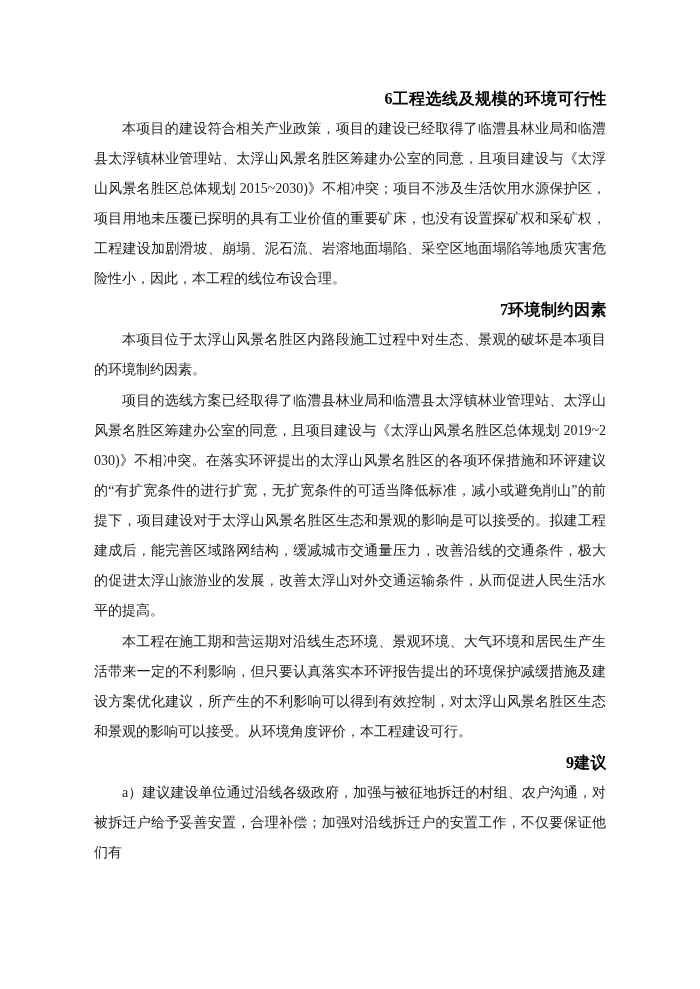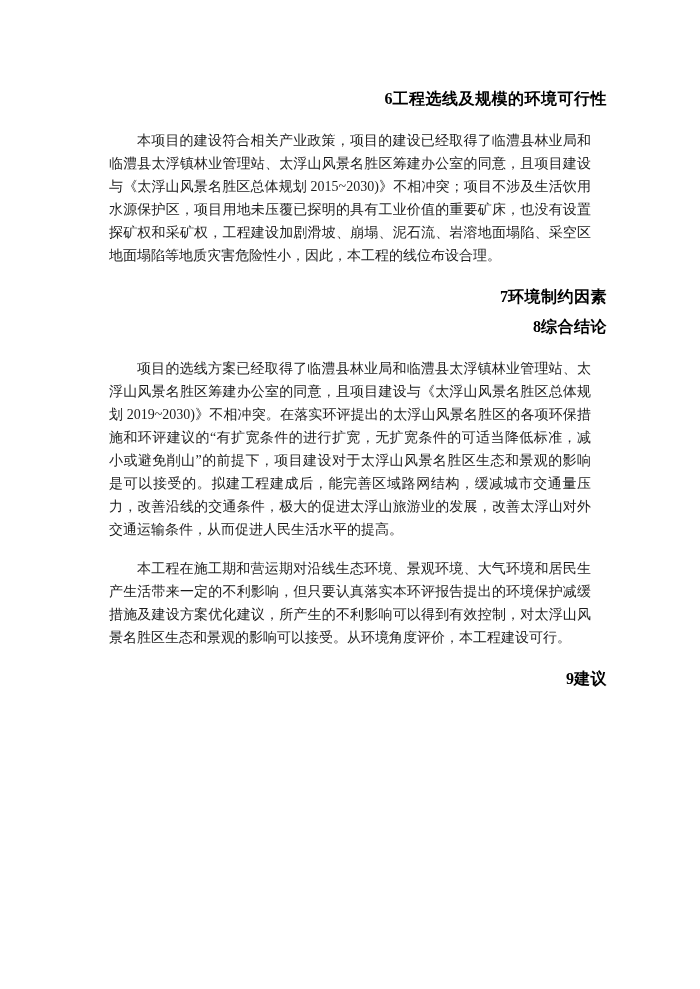--- a/index.html
+++ b/index.html
@@ -32,22 +32,22 @@
   }
   .section + .section .heading { margin-top: 2px; }
   .heading .num {
     display: inline-block;
     width: 25px;
     font-family: "Liberation Serif", "DejaVu Serif", serif;
     font-weight: 700;
     letter-spacing: 0;
   }
   .para {
-    margin: 16px;
-    line-height: 23px;
+    margin: 1px;
+    line-height: 30px;
     text-align: justify;
     text-justify: inter-ideograph;
     text-indent: 2em;
     letter-spacing: 0;
     word-break: break-all;
   }
 </style>
 </head>
 <body>
 
@@ -58,30 +58,29 @@
       <h2 class="heading">
         <span class="num">6</span><span>工程选线及规模的环境可行性</span>
       </h2>
       <p class="para">本项目的建设符合相关产业政策，项目的建设已经取得了临澧县林业局和临澧县太浮镇林业管理站、太浮山风景名胜区筹建办公室的同意，且项目建设与《太浮山风景名胜区总体规划 2015~2030)》不相冲突；项目不涉及生活饮用水源保护区，项目用地未压覆已探明的具有工业价值的重要矿床，也没有设置探矿权和采矿权，工程建设加剧滑坡、崩塌、泥石流、岩溶地面塌陷、采空区地面塌陷等地质灾害危险性小，因此，本工程的线位布设合理。</p>
     </div>
 
     <div class="section">
       <h2 class="heading">
         <span class="num">7</span><span>环境制约因素</span>
       </h2>
+      <p class="para">本项目位于太浮山风景名胜区内路段施工过程中对生态、景观的破坏是本项目的环境制约因素。</p>
     </div>
 
     <div class="section">
-      <h2 class="heading">
-        <span class="num">8</span><span>综合结论</span>
-      </h2>
       <p class="para">项目的选线方案已经取得了临澧县林业局和临澧县太浮镇林业管理站、太浮山风景名胜区筹建办公室的同意，且项目建设与《太浮山风景名胜区总体规划 2019~2030)》不相冲突。在落实环评提出的太浮山风景名胜区的各项环保措施和环评建议的“有扩宽条件的进行扩宽，无扩宽条件的可适当降低标准，减小或避免削山”的前提下，项目建设对于太浮山风景名胜区生态和景观的影响是可以接受的。拟建工程建成后，能完善区域路网结构，缓减城市交通量压力，改善沿线的交通条件，极大的促进太浮山旅游业的发展，改善太浮山对外交通运输条件，从而促进人民生活水平的提高。</p>
       <p class="para">本工程在施工期和营运期对沿线生态环境、景观环境、大气环境和居民生产生活带来一定的不利影响，但只要认真落实本环评报告提出的环境保护减缓措施及建设方案优化建议，所产生的不利影响可以得到有效控制，对太浮山风景名胜区生态和景观的影响可以接受。从环境角度评价，本工程建设可行。</p>
     </div>
 
     <div class="section">
       <h2 class="heading">
         <span class="num">9</span><span>建议</span>
       </h2>
+      <p class="para">a）建议建设单位通过沿线各级政府，加强与被征地拆迁的村组、农户沟通，对被拆迁户给予妥善安置，合理补偿；加强对沿线拆迁户的安置工作，不仅要保证他们有</p>
     </div>
 
   </div>
 </div>
 
 </body></html>

